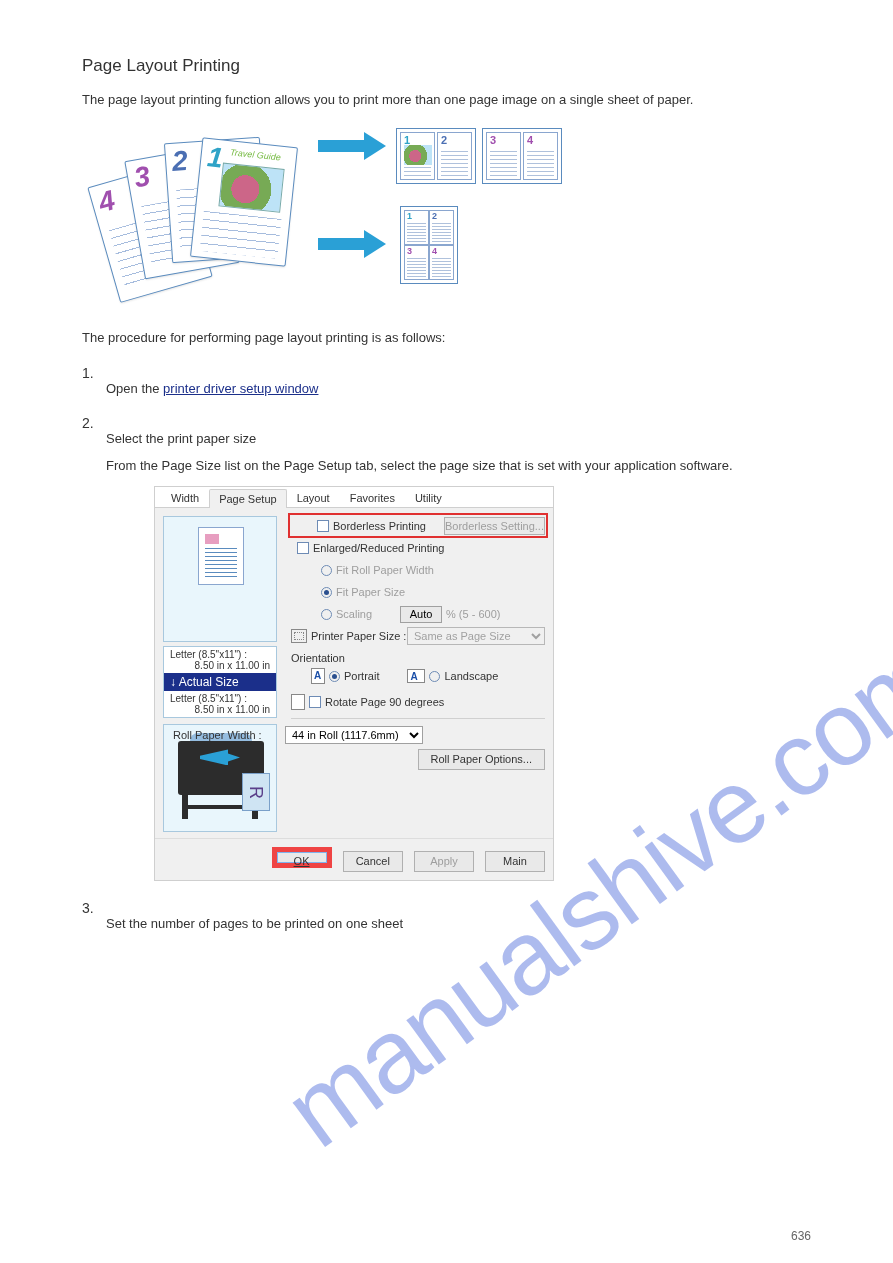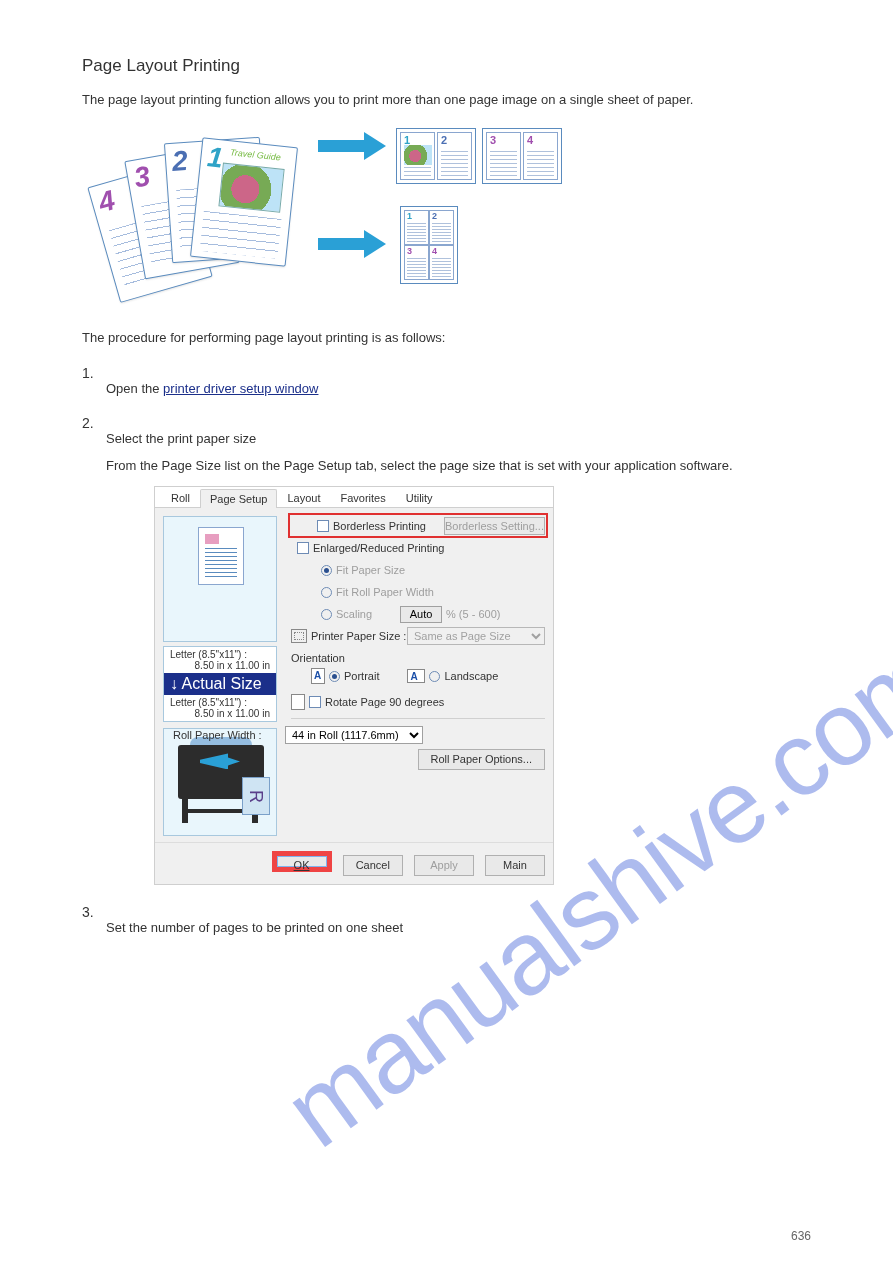--- a/index.html
+++ b/index.html
@@ -144,21 +144,21 @@
     position:absolute; left:34px; top:10px; width:46px; height:58px; background:#fff; border:1px solid #8aa6cf;
   }
   .preview-box .paper .pink{ position:absolute; left:6px; top:6px; width:14px; height:10px; background:#e79ec0;}
   .preview-box .paper .pln{ position:absolute; left:6px; right:6px; top:20px; bottom:6px;
     background: repeating-linear-gradient(#5a8bbe 0 1px, transparent 1px 4px);}
   .preview-info{
     margin-top:4px; width:114px; background:#fff; border:1px solid #a8c8de; font-size:10px;
   }
   .pv-row{ padding:2px 6px;}
   .pv-row.top{ }
-  .pv-row.dark{ background:#1b2f8a; color:#fff; font-size:16px;}
+  .pv-row.dark{ background:#1b2f8a; color:#fff; font-size:12px;}
   .pv-row.dark::before{ content:"↓ "; }
   .preview-printer{
     margin-top:6px; width:114px; height:108px; background:#e9f6fc; border:1px solid #a8c8de; position:relative;
   }
   .printerpic{
     position:absolute; left:8px; right:8px; top:8px; bottom:8px;
   }
   .printerpic .body{ position:absolute; left:6px; top:8px; width:86px; height:54px; background:#2c2c2c; border-radius:3px;}
   .printerpic .legs{ position:absolute; left:10px; top:62px; width:76px; height:24px;
     background:
@@ -319,21 +319,21 @@
       <span class="step-body">
         <span>Select the print paper size</span>
         <p class="body-text" style="margin-top:10px;">From the Page Size list on the Page Setup tab, select the page size that is set with your application software.</p>
 
         
         <div style="position:relative;">
           <div class="dialog">
 
 
             <div class="tabs">
-              <div class="tab">Roll</div>
+              <div class="tab">Width</div>
               <div class="tab active">Page Setup</div>
               <div class="tab">Layout</div>
               <div class="tab">Favorites</div>
               <div class="tab">Utility</div>
             </div>
 
             <div class="dlg-body">
               <div class="two-col">
                 <div class="preview-col">
                   <div class="preview-box">
@@ -375,26 +375,26 @@
                     <span class="chk"></span>
                     <span>Borderless Printing</span>
                     <span class="btn dis" style="margin-left:auto;height:18px;line-height:16px;padding:0 0;">Borderless Setting...</span>
                   </div>
 
                   <div class="form-row" style="padding-left:6px;">
                     <span class="chk"></span>
                     <span>Enlarged/Reduced Printing</span>
                   </div>
                   <div class="form-row disabled" style="padding-left:30px;">
+                    <span class="radio"></span>
+                    <span>Fit Roll Paper Width</span>
+                  </div>
+                  <div class="form-row disabled" style="padding-left:30px;">
                     <span class="radio on"></span>
                     <span>Fit Paper Size</span>
-                  </div>
-                  <div class="form-row disabled" style="padding-left:30px;">
-                    <span class="radio"></span>
-                    <span>Fit Roll Paper Width</span>
                   </div>
                   <div class="form-row disabled" style="padding-left:30px;">
                     <span class="radio"></span>
                     <span style="width:64px;">Scaling</span>
                     <input type="text" style="width: 42px; text-align: center; background: rgb(233, 233, 233);" value="Auto">
                     <span style="margin-left:4px;">%  (5 - 600)</span>
                   </div>
 
                   <div class="form-row disabled">
                     <span class="ico-square"></span>

